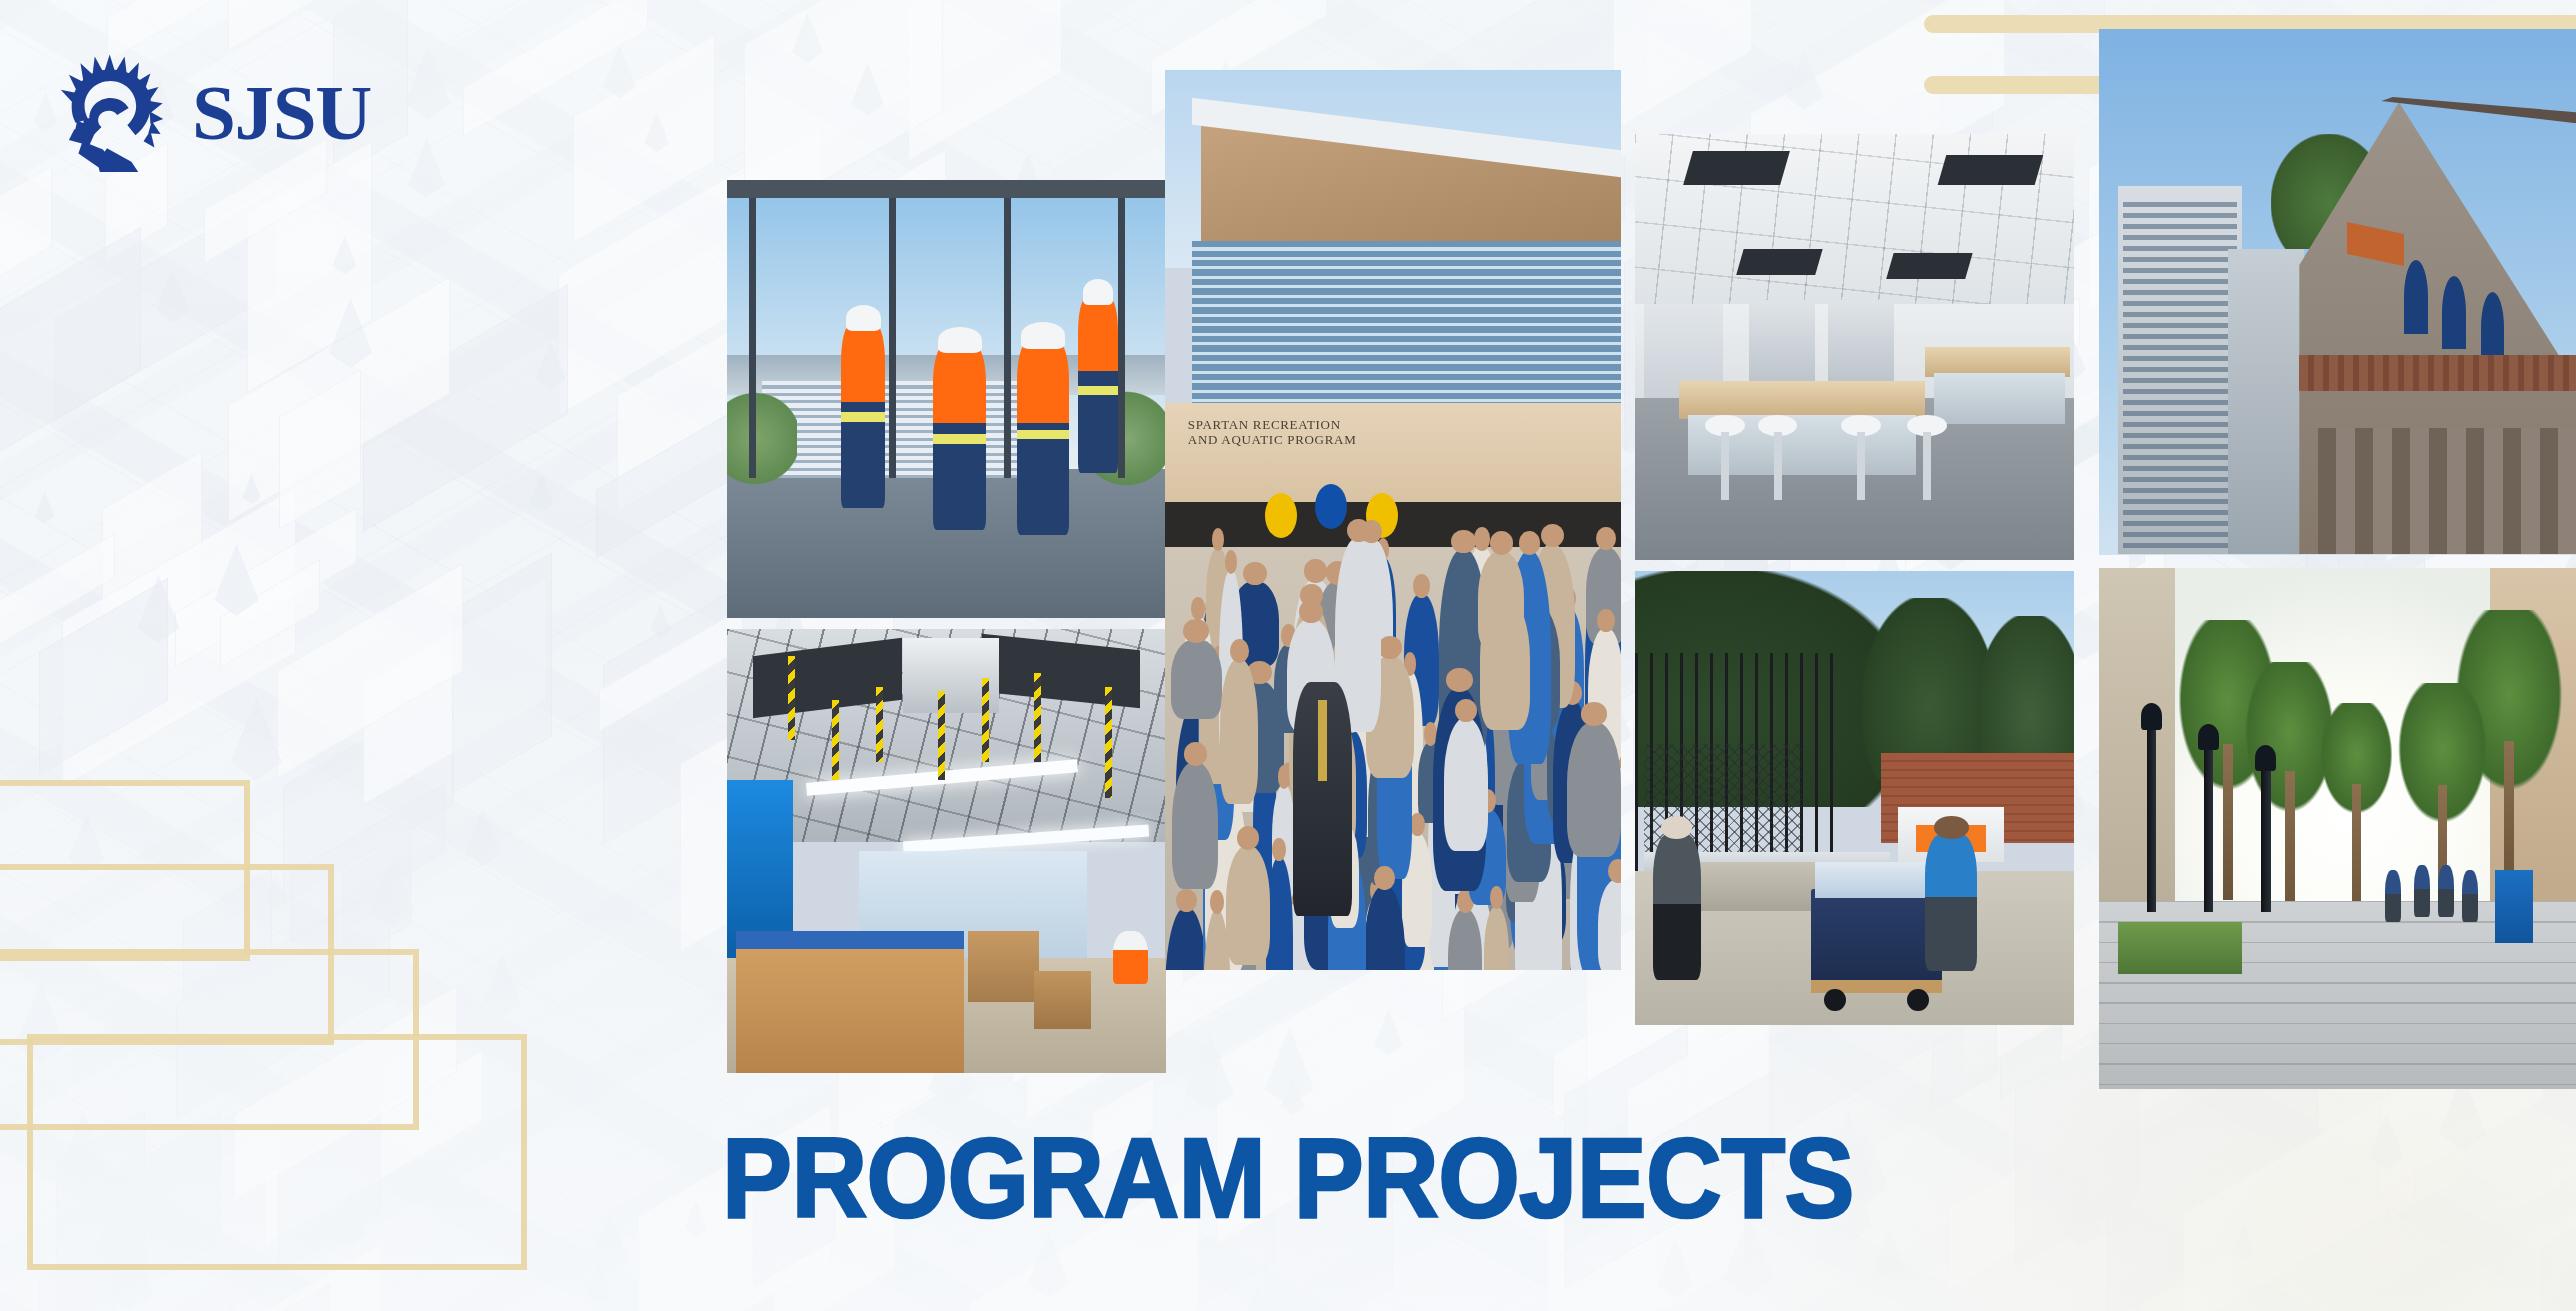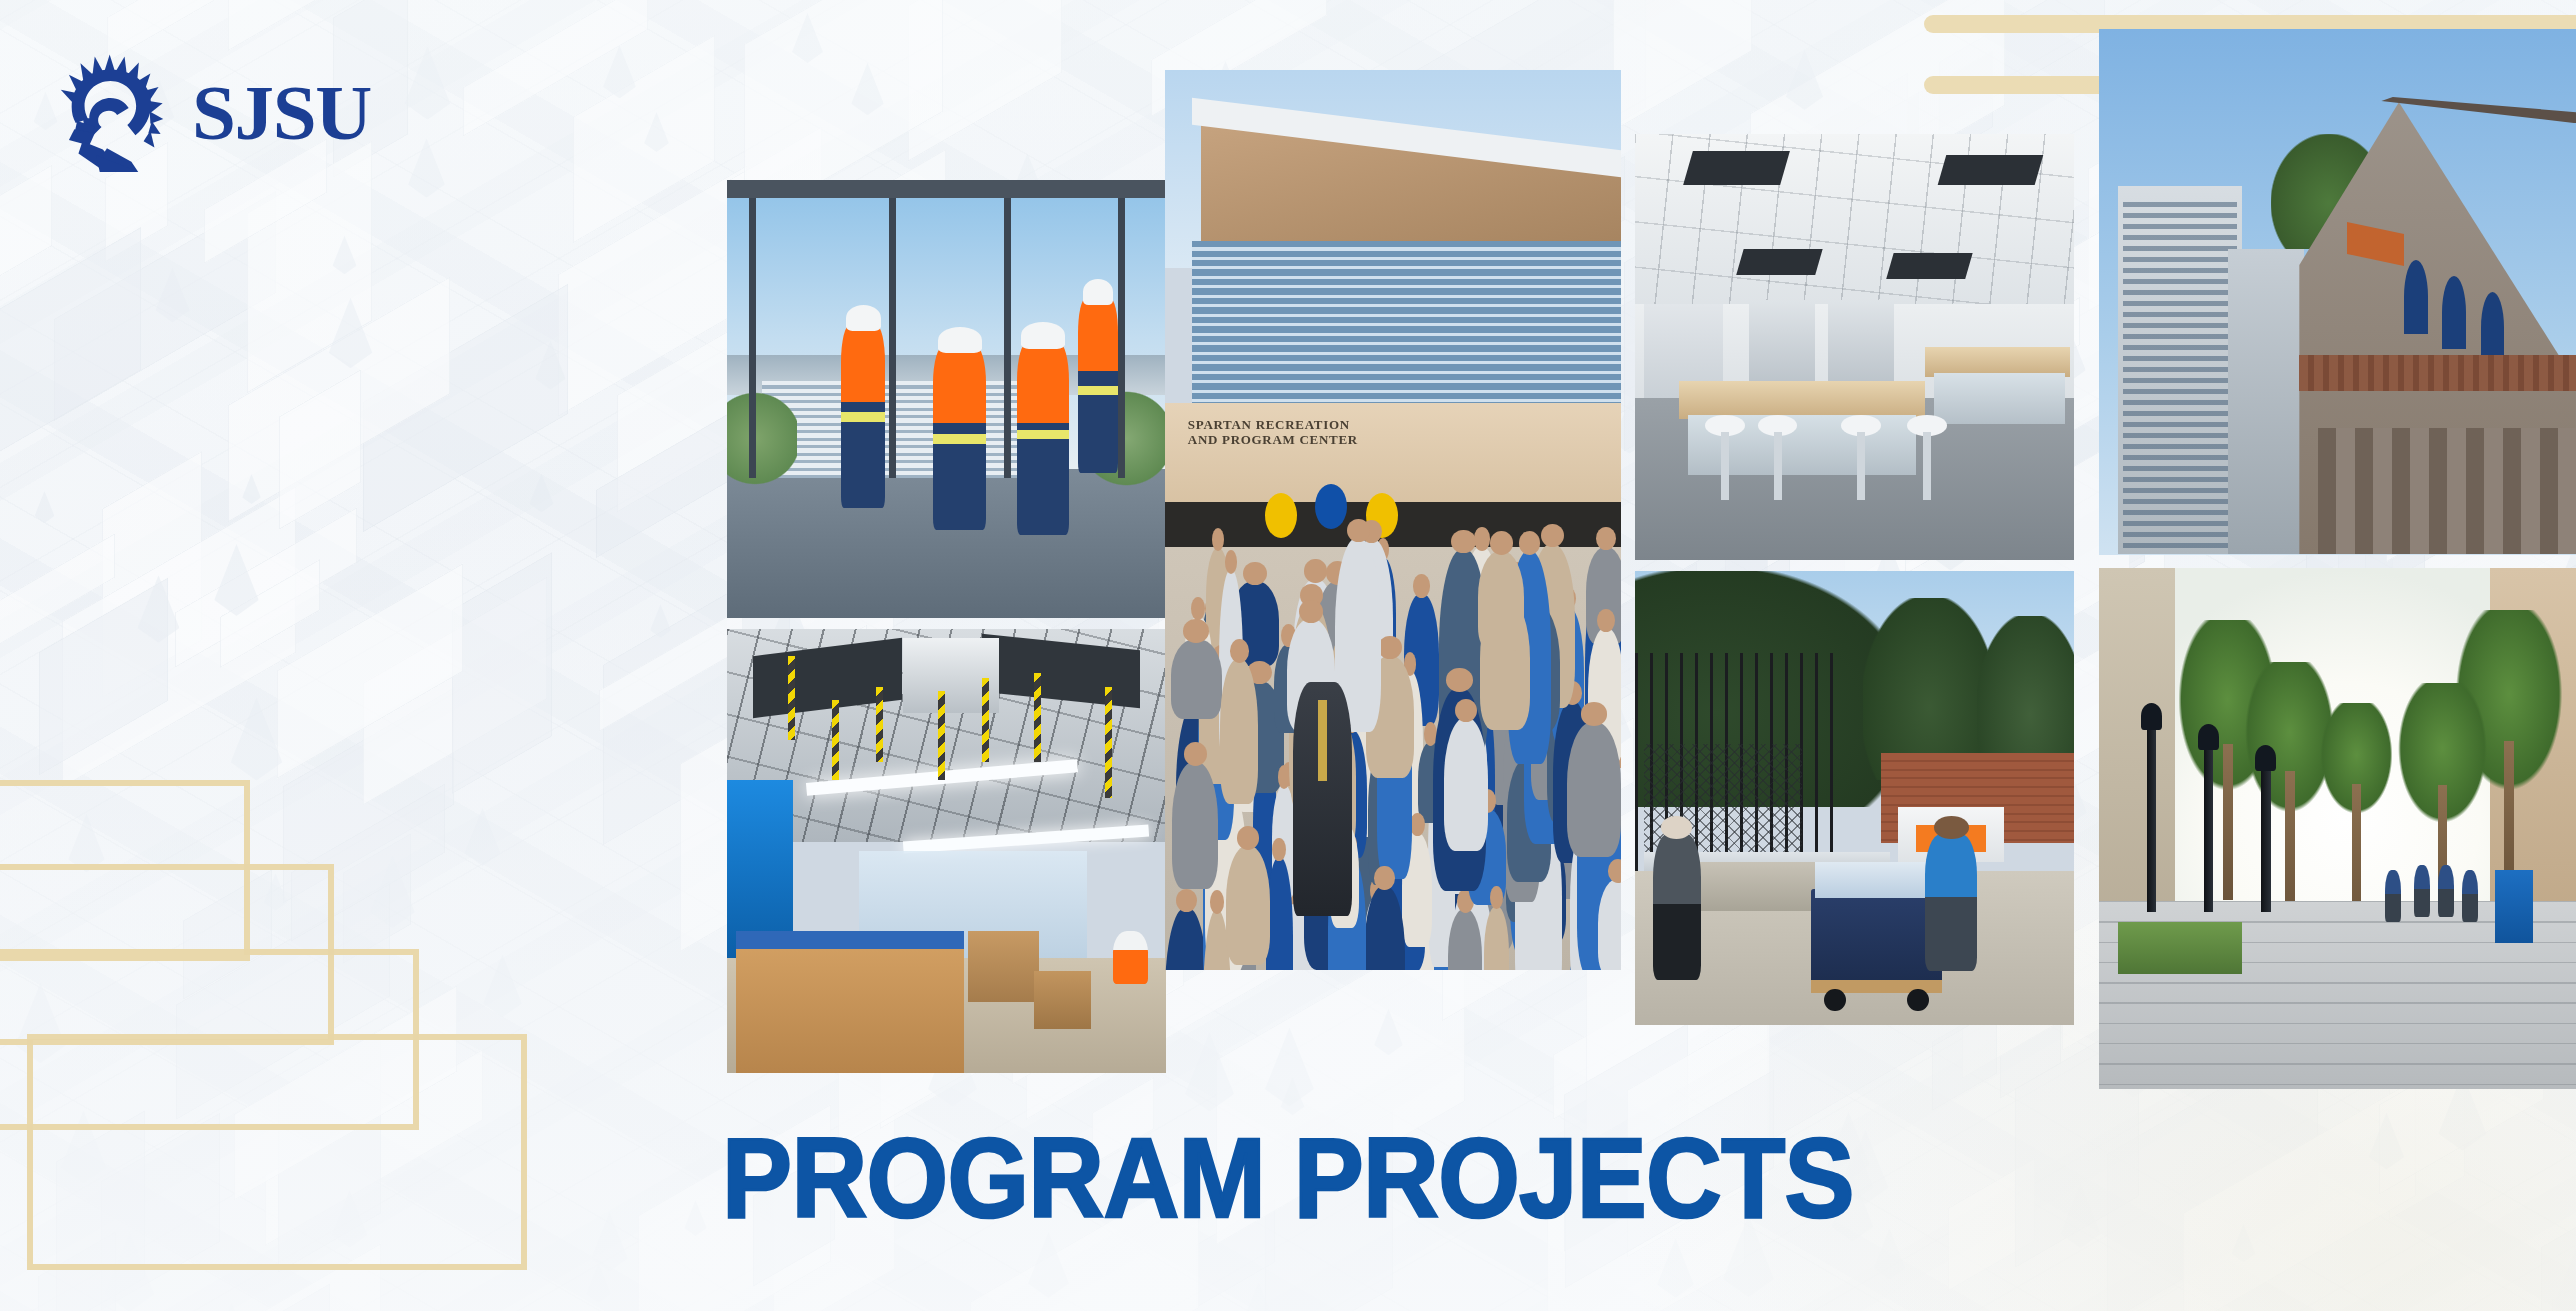--- a/index.html
+++ b/index.html
@@ -47,21 +47,21 @@
   .logo-mark{width:112px;height:119px;flex:0 0 auto;}
   .logo-type{display:flex;align-items:center;gap:23px;}
   .sjsu{font-family:"Liberation Serif", serif;font-weight:700;font-size:79px;
         color:#1c3f94;letter-spacing:-1.4px;line-height:.9;}
   .univ{font-family:"Liberation Serif", serif;font-weight:400;color:#1c3f94;
         font-size:34px;line-height:1.12;letter-spacing:1px;}
 
   
   .photo{position:absolute;overflow:hidden;background:#cfd8e2;}
   .ph-label{position:absolute;color:#4a4033;font-family:"Liberation Serif",serif;
-            font-weight:700;letter-spacing:0.7px;white-space:nowrap;}
+            font-weight:400;letter-spacing:0.7px;white-space:nowrap;}
 
   
   .pz{position:absolute;}
 
   
   .title{position:absolute;left:0;right:0;top:1112px;text-align:center;
      font-family:"Liberation Sans", sans-serif;
      font-weight:700;font-size:114px;letter-spacing:-0.7px;
      color:#0d55a5;transform:scaleX(.92);transform-origin:center;
      -webkit-text-stroke:2.7px #0d55a5;}
@@ -679,21 +679,21 @@
         <div class="pz" style="left: 68.6306%; top: 53.4618%; width: 10.1295%; height: 11.0927%; background: rgb(200, 180, 154); border-radius: 46% 46% 24% 24%;"></div>
         <div class="pz" style="left: 71.163%; top: 51.2618%; width: 5.06474%; height: 2.6%; background: rgb(196, 154, 120); border-radius: 50%;"></div>
         <div class="pz" style="left: 26.7295%; top: 61.0394%; width: 10.5134%; height: 12.5189%; background: rgb(217, 221, 226); border-radius: 46% 46% 24% 24%;"></div>
         <div class="pz" style="left: 29.3578%; top: 58.8394%; width: 5.25668%; height: 2.6%; background: rgb(196, 154, 120); border-radius: 50%;"></div>
         <div class="pz" style="left: 13.3959%; top: 86.2528%; width: 9.64327%; height: 13.2244%; background: rgb(200, 180, 154); border-radius: 46% 46% 24% 24%;"></div>
         <div class="pz" style="left: 15.8067%; top: 84.0528%; width: 4.82163%; height: 2.6%; background: rgb(196, 154, 120); border-radius: 50%;"></div>
         <div class="pz" style="left: 37.3471%; top: 52.0472%; width: 10.1228%; height: 21.5208%; background: rgb(217, 221, 226); border-radius: 46% 46% 24% 24%;"></div>
         <div class="pz" style="left: 39.8778%; top: 49.8472%; width: 5.06138%; height: 2.6%; background: rgb(196, 154, 120); border-radius: 50%;"></div>
         <div class="pz" style="left: 28%; top: 68%; width: 13%; height: 26%; background: linear-gradient(rgb(58, 63, 71), rgb(34, 38, 44)); border-radius: 30% 30% 8% 8%;"></div>
         <div class="pz" style="left: 33.5%; top: 70%; width: 2%; height: 9%; background: rgb(201, 169, 74);"></div>
-        <div class="ph-label" style="left: 5%; top: 38.5%; font-size: 13px; line-height: 1.18;"><span>SPARTAN RECREATION</span><br><span>AND PROGRAM CENTER</span></div>
+        <div class="ph-label" style="left: 5%; top: 38.5%; font-size: 13px; line-height: 1.18;"><span>SPARTAN RECREATION</span><br><span>AND AQUATIC PROGRAM</span></div>
       </div>
       <div class="photo" aria-label="Newly renovated teaching lab with white casework, stools and drop-ceiling light fixtures" style="left: 1635px; top: 134px; width: 439px; height: 426px;">
         <div class="pz" style="left: 0px; top: 0px; width: 100%; height: 42%; background: linear-gradient(rgb(243, 245, 246), rgb(221, 226, 230));"></div>
         <div class="pz" style="left: 0px; top: 0px; width: 100%; height: 42%; background: repeating-linear-gradient(96deg, rgba(120, 128, 136, 0.35) 0px, rgba(120, 128, 136, 0.35) 1.4px, rgba(0, 0, 0, 0) 1.4px, rgba(0, 0, 0, 0) 37px), repeating-linear-gradient(6deg, rgba(120, 128, 136, 0.28) 0px, rgba(120, 128, 136, 0.28) 1.4px, rgba(0, 0, 0, 0) 1.4px, rgba(0, 0, 0, 0) 45px);"></div>
         <div class="pz" style="left: 12%; top: 4%; width: 22%; height: 8%; background: rgb(43, 48, 54); transform: skewX(-16deg);"></div>
         <div class="pz" style="left: 70%; top: 5%; width: 22%; height: 7%; background: rgb(43, 48, 54); transform: skewX(-16deg);"></div>
         <div class="pz" style="left: 24%; top: 27%; width: 18%; height: 6%; background: rgb(43, 48, 54); transform: skewX(-16deg);"></div>
         <div class="pz" style="left: 58%; top: 28%; width: 18%; height: 6%; background: rgb(43, 48, 54); transform: skewX(-16deg);"></div>
         <div class="pz" style="left: 0px; top: 40%; width: 100%; height: 24%; background: linear-gradient(rgb(236, 239, 241), rgb(218, 223, 227));"></div>
         <div class="pz" style="left: 2%; top: 40%; width: 18%; height: 22%; background: linear-gradient(rgb(226, 230, 234), rgb(201, 208, 214));"></div>

